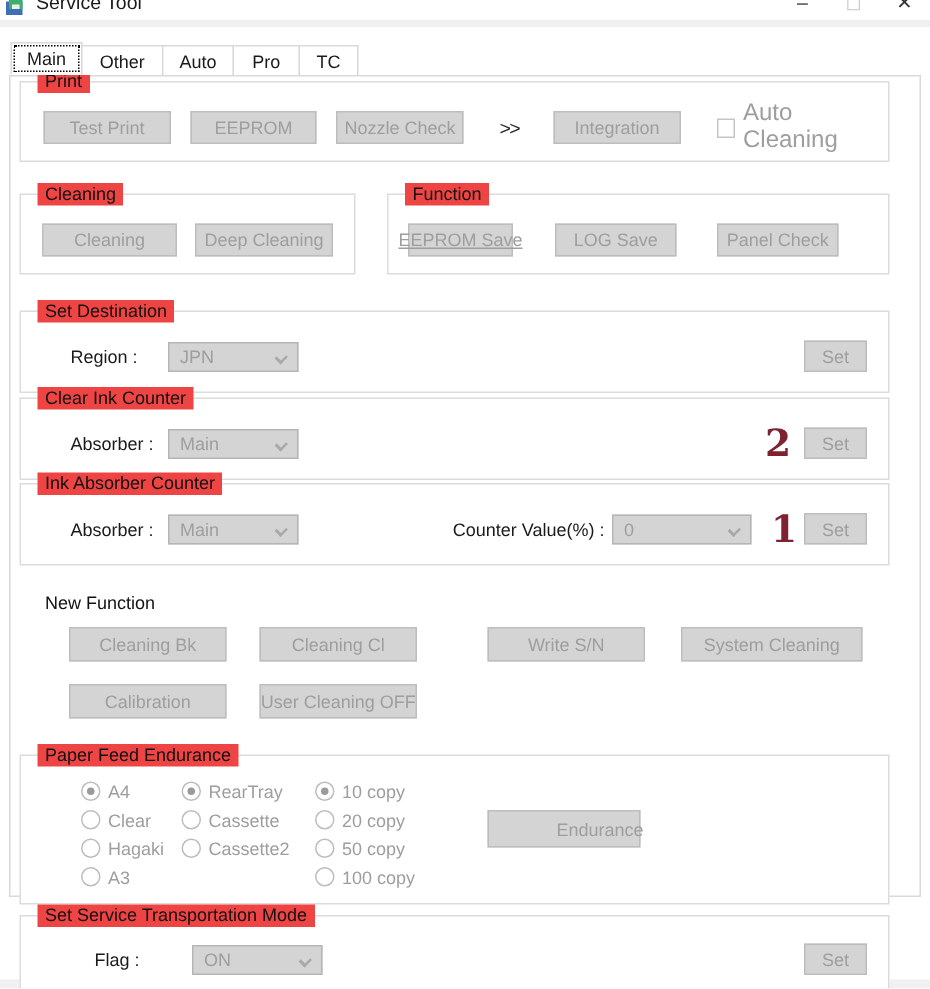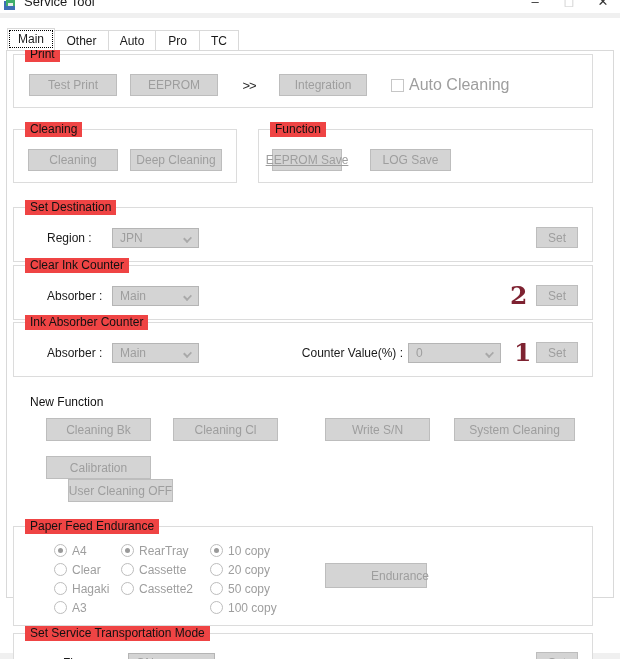--- a/index.html
+++ b/index.html
@@ -106,40 +106,42 @@
         </div>
     </div>
 
     <div class="panel">
 
       <div class="group" style="margin-top:3px; height:54px;">
         <span class="gtitle">Print</span>
         <div class="grow print-row">
           <div class="btn">Test Print</div>
           <div class="btn" style="margin-left:13px;">EEPROM</div>
+          <div class="btn" style="margin-left:13px;">Nozzle Check</div>
           <span class="arrows">&gt;&gt;</span>
           <div class="btn" style="margin-left:17px;">Integration</div>
           <span class="checkbox" style="margin-left:24px;"></span>
           <span class="cb-label">Auto Cleaning</span>
         </div>
       </div>
 
       <div class="cl-op-band">
         <div class="group g-clean">
           <span class="gtitle">Cleaning</span>
           <div class="grow" style="padding:8px 0 0 14px;">
             <div class="btn" style="width:90px;">Cleaning</div>
             <div class="btn" style="width:92px; margin-left:12px;">Deep Cleaning</div>
           </div>
         </div>
         <div class="group g-op">
           <span class="gtitle">Function</span>
           <div class="grow" style="padding:8px 0 0 13px;">
             <div class="btn" style="width:70px;text-decoration:underline;">EEPROM Save</div>
             <div class="btn" style="width:81px; margin-left:28px;">LOG Save</div>
+            <div class="btn" style="width:81px; margin-left:27px;">Panel Check</div>
           </div>
         </div>
       </div>
 
       <div class="group" style="margin-top:24px; height:55px;">
         <span class="gtitle">Set Destination</span>
         <div class="grow" style="padding:6px 14px 0 33px;">
           <span class="flabel" style="width:65px;">Region :</span>
           <div class="dropdown" style="width:87px;">
             <span>JPN</span>
@@ -181,21 +183,21 @@
       </div>
 
       <div class="newfn">
         <div class="nf-title">New Function</div>
         <div class="nf-row">
           <div class="btn">Cleaning Bk</div>
           <div class="btn" style="margin-left:22px;">Cleaning Cl</div>
           <div class="btn" style="margin-left:47px;">Write S/N</div>
           <div class="btn wide" style="margin-left:24px;">System Cleaning</div>
         </div>
-        <div class="nf-row" style="margin-top:15px;flex-direction:column;">
+        <div class="nf-row" style="margin-top:15px;">
           <div class="btn">Calibration</div>
           <div class="btn" style="margin-left:22px;">User Cleaning OFF</div>
         </div>
       </div>
 
       <div class="group" style="margin-top:24px; height:100px;">
         <span class="gtitle">Paper Feed Endurance</span>
         <div class="pf-cols">
           <div class="pf-col1">
             <div class="radio-row">

